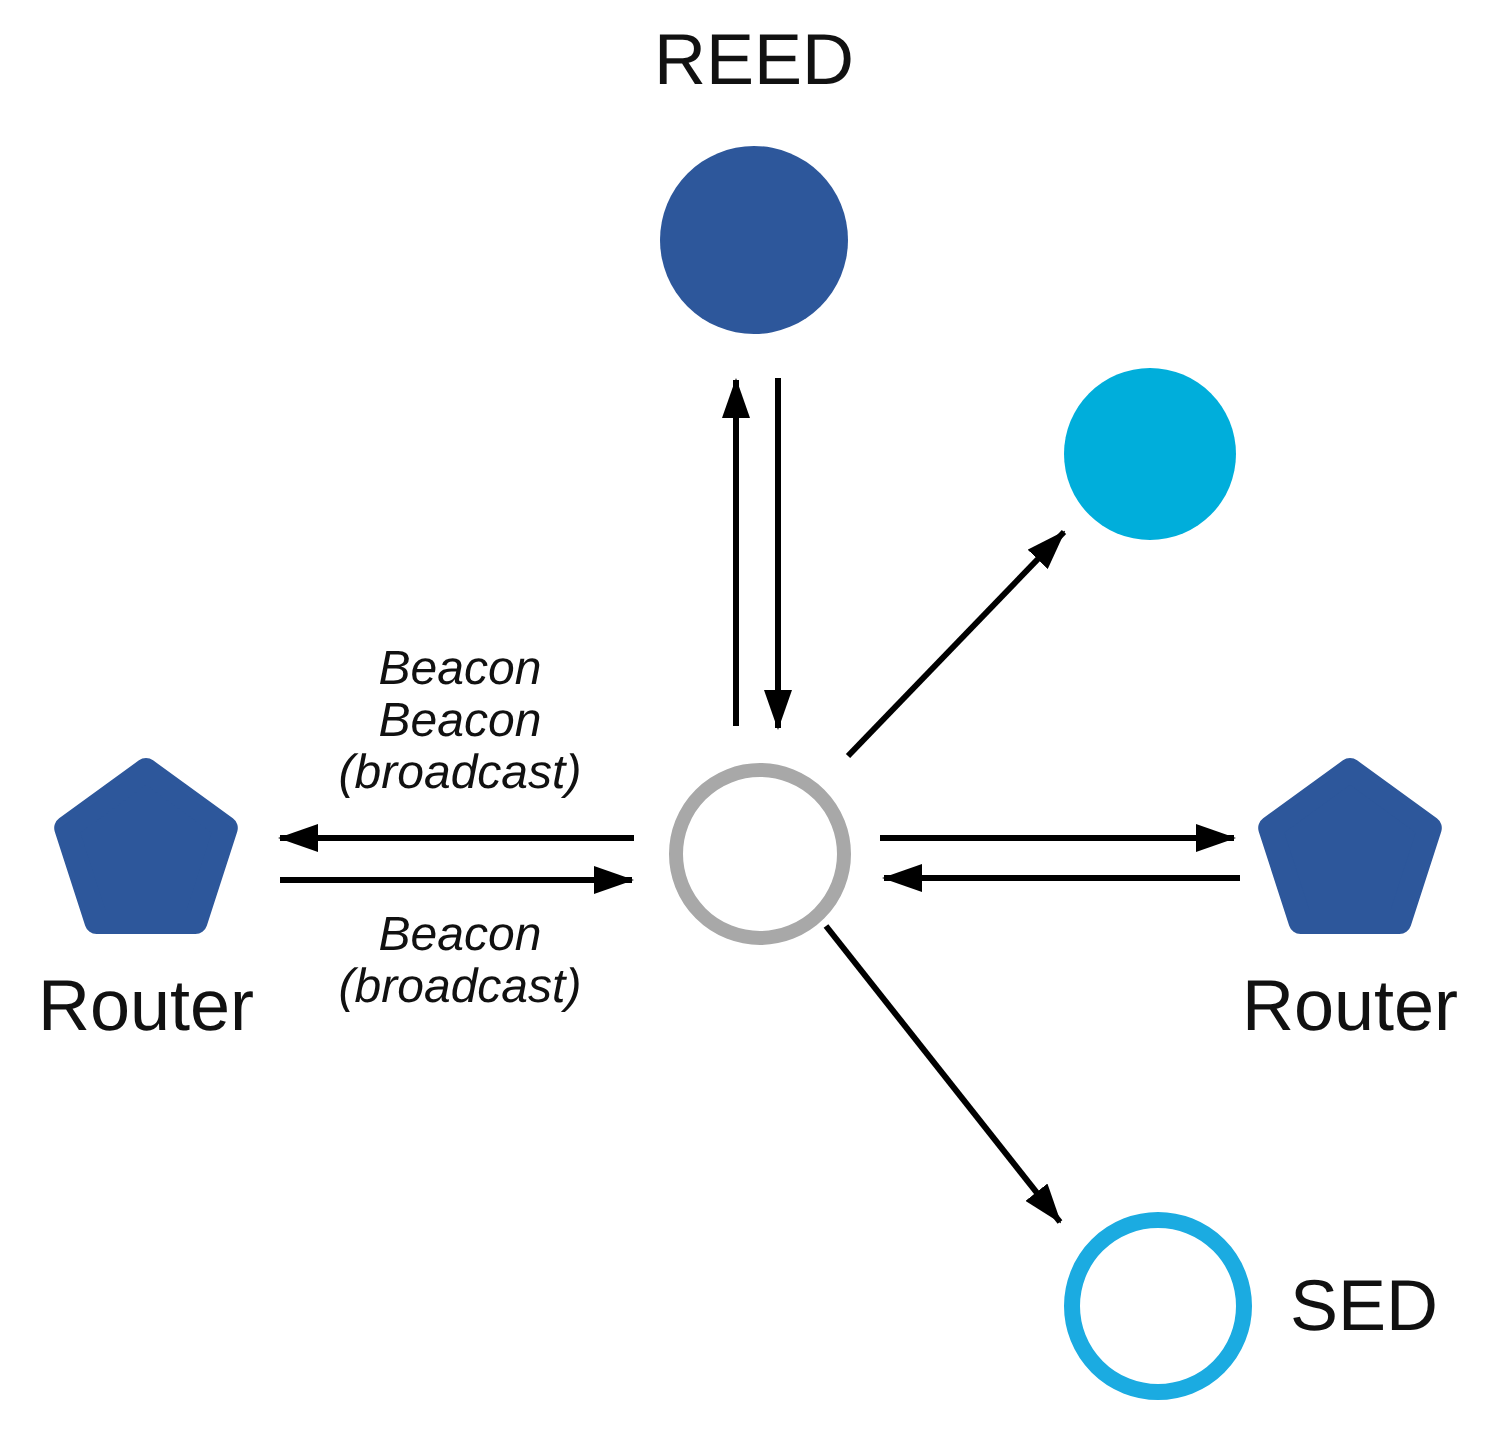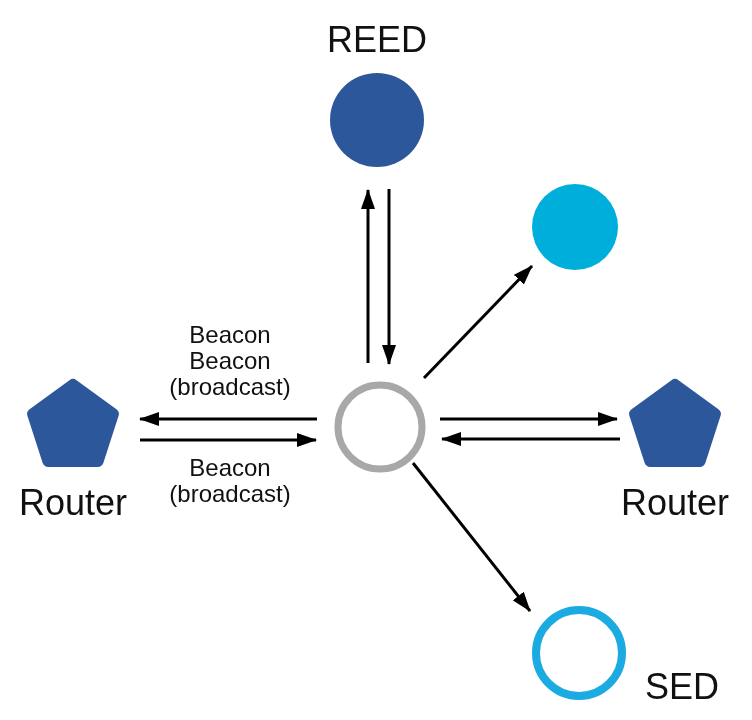--- a/index.html
+++ b/index.html
@@ -30,20 +30,21 @@
   }
   .node-label.centered {
     width: 220px;
     text-align: center;
   }
   .msg-label {
     position: absolute;
     width: 240px;
     text-align: center;
     font-size: 24px;
+    font-style: italic;
     color: #111111;
     line-height: 26px;
   }
   .msg-label span { display: block; }
 </style>
 </head>
 <body>
 
 <div class="canvas">
 
@@ -73,28 +74,28 @@
 
     <circle cx="380" cy="427" r="42" fill="#ffffff" stroke-width="7" stroke="#a8a8a8"></circle>
 
     <circle cx="579" cy="653" r="43" fill="#ffffff" stroke-width="8" stroke="#1babe1"></circle>
 
     <path d="M73,385 L112.9,414 L97.7,461 L48.3,461 L33.1,414 Z" stroke-width="12" stroke-linejoin="round" fill="#2d579b" stroke="#2d579b"></path>
 
     <path d="M675,385 L714.9,414 L699.7,461 L650.3,461 L635.1,414 Z" stroke-width="12" stroke-linejoin="round" fill="#2d579b" stroke="#2d579b"></path>
   </svg>
 
-  <div class="node-label centered" style="left:267px; top:18px;">REED</div>
+  <div class="node-label centered" style="left:267px; top:8px;">REED</div>
 
 
   <div class="node-label centered" style="left:-37px; top:481px;">Router</div>
 
   <div class="node-label centered" style="left:565px; top:481px;">Router</div>
 
-  <div class="node-label" style="left:645px; top:665px;">SED</div>
+  <div class="node-label" style="left:645px; top:631px;">SED</div>
 
   <div class="msg-label" style="left:110px; top:322px;">
     <span>Beacon</span>
     <span>Beacon</span>
     <span>(broadcast)</span>
   </div>
 
   <div class="msg-label" style="left:110px; top:455px;">
     <span>Beacon</span>
     <span>(broadcast)</span>

